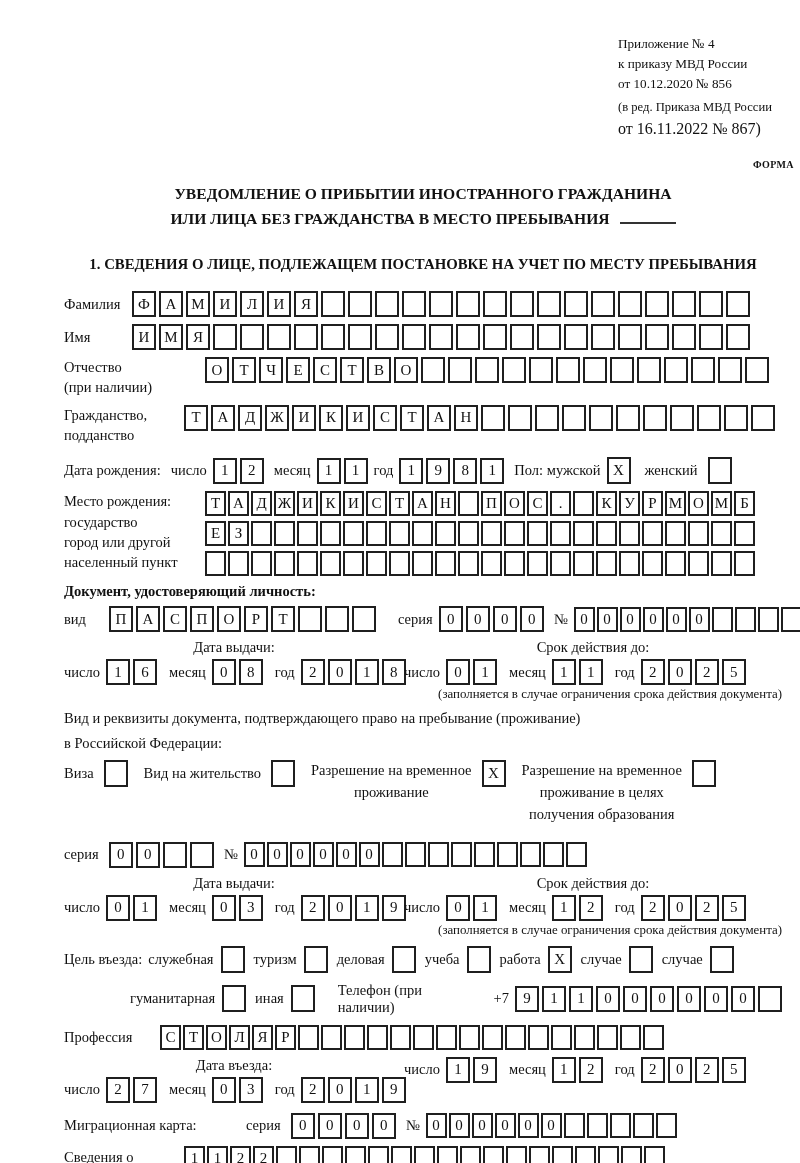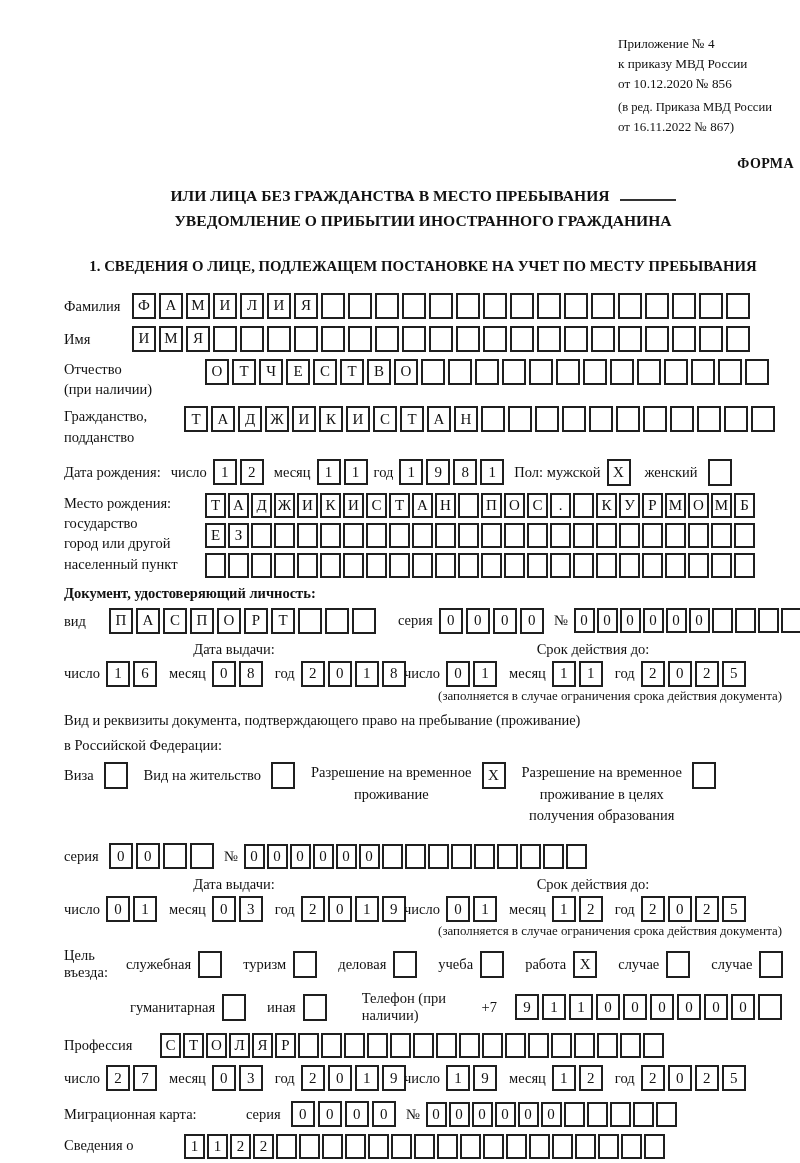--- a/index.html
+++ b/index.html
@@ -3,22 +3,22 @@
 <meta charset="utf-8">
 <style>
   html,body{margin:0;padding:0;background:#fff;}
   .page{
     width:800px;height:1163px;background:#fff;box-sizing:border-box;
     padding:34px 18px 10px 64px;position:relative;overflow:hidden;
     font-family:"Liberation Serif","DejaVu Serif",serif;font-size:14.5px;color:#111;
   }
   .top-right{margin-left:554px;width:176px;font-size:13.2px;line-height:1.5;}
   .amend{font-size:12.6px;margin-top:5px;}
-  .amend2{font-size:13px;}
-  .forma{font-weight:bold;text-align:right;margin-top:16px;font-size:14px;letter-spacing:.4px;}
+  .amend2{font-size:16px;}
+  .forma{font-weight:bold;text-align:right;margin-top:16px;font-size:10px;letter-spacing:.4px;}
   .doc-title{text-align:center;font-weight:bold;font-size:15.6px;line-height:1.6;margin-top:10px;}
   .blank-underline{display:inline-block;width:56px;border-bottom:2px solid #333;height:.9em;margin-left:10px;}
   .section-heading{font-weight:bold;font-size:14.8px;text-align:center;margin-top:24px;margin-bottom:18px;}
   .frow{display:flex;align-items:center;margin-bottom:7px;}
   .frow.align-top{align-items:flex-start;}
   .flabel{flex:0 0 auto;line-height:1.4;}
   .w68{width:68px;} .w96{width:96px;} .w118{width:120px;} .w138{width:141px;} .w43{width:45px;}
   .cells{display:inline-flex;gap:3px;flex:0 0 auto;}
   .cells.tight{gap:2px;}
   .cell{width:24px;height:26px;border:2px solid #1f1f1f;box-sizing:border-box;background:#fff;
@@ -37,21 +37,21 @@
   .date-line{display:flex;align-items:center;}
   .date-line span.dl{margin-right:6px;}
   .date-line .cells{margin-right:12px;}
   .date-note-row{text-align:right;font-size:12.9px;margin:2px 0 8px 0;}
   .plain-line{margin-bottom:8px;}
   .opts-row{display:flex;align-items:flex-start;margin:8px 0 16px 0;}
   .opt{display:inline-flex;align-items:center;margin-right:16px;}
   .opt .checkbox{margin-left:10px;}
   .opt.top{align-items:flex-start;}
   .opt-ml{text-align:center;line-height:1.5;}
-  .purpose-row{display:flex;align-items:center;margin-bottom:9px;gap:12px;}
+  .purpose-row{display:flex;align-items:center;margin-bottom:9px;}
   .purpose-row .pitem{display:inline-flex;align-items:center;margin-right:9px;}
   .purpose-row .pitem .checkbox{margin-left:7px;}
   .indent66{margin-left:66px;}
   .bp-rows{display:flex;flex-direction:column;gap:5px;}
   .rep-row{display:flex;align-items:flex-start;margin-top:4px;}
   .rep-label{width:120px;line-height:1.62;flex:0 0 auto;}
   .rep-cells{display:flex;flex-direction:column;gap:7px;}
 </style>
 </head>
 <body>
@@ -61,24 +61,24 @@
   <div class="top-right">
     <div>Приложение № 4</div>
     <div>к приказу МВД России</div>
     <div>от 10.12.2020 № 856</div>
     <div class="amend">(в ред. Приказа МВД России</div>
     <div class="amend2">от 16.11.2022 № 867)</div>
     <div class="forma">ФОРМА</div>
   </div>
 
   <div class="doc-title">
+    <div>УВЕДОМЛЕНИЕ О ПРИБЫТИИ ИНОСТРАННОГО ГРАЖДАНИНА</div>
     <div>
       <span>ИЛИ ЛИЦА БЕЗ ГРАЖДАНСТВА В МЕСТО ПРЕБЫВАНИЯ</span><span class="blank-underline"></span>
     </div>
-    <div>УВЕДОМЛЕНИЕ О ПРИБЫТИИ ИНОСТРАННОГО ГРАЖДАНИНА</div>
   </div>
 
   <div class="section-heading">1. СВЕДЕНИЯ О ЛИЦЕ, ПОДЛЕЖАЩЕМ ПОСТАНОВКЕ НА УЧЕТ ПО МЕСТУ ПРЕБЫВАНИЯ</div>
 
   <div class="frow">
     <span class="flabel w68">Фамилия</span>
     <span class="cells">
         <span class="cell">Ф</span>
         <span class="cell">А</span>
         <span class="cell">М</span>
@@ -580,20 +580,21 @@
         <span class="cell"></span>
         <span class="cell"></span>
         <span class="cell"></span>
         <span class="cell"></span>
         <span class="cell"></span>
       </span>
   </div>
 
   <div class="dates-row">
     <div class="dates-col left">
+      <div class="date-heading">Дата въезда:</div>
       <div class="date-line">
         <span class="dl">число</span>
         <span class="cells">
             <span class="cell">2</span>
             <span class="cell">7</span>
           </span>
         <span class="dl">месяц</span>
         <span class="cells">
             <span class="cell">0</span>
             <span class="cell">3</span>

